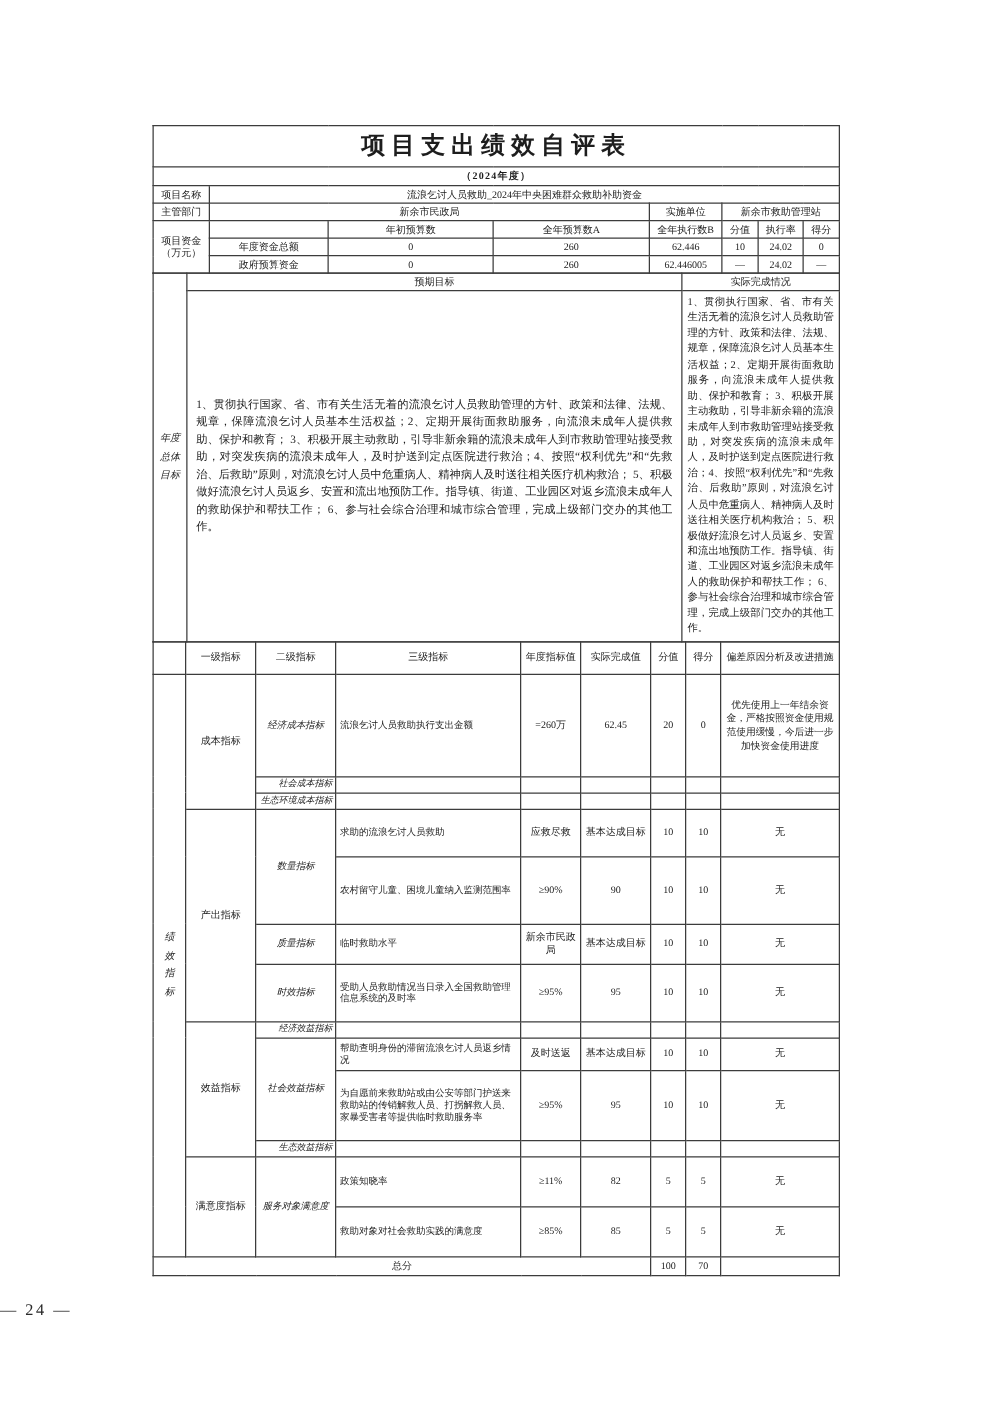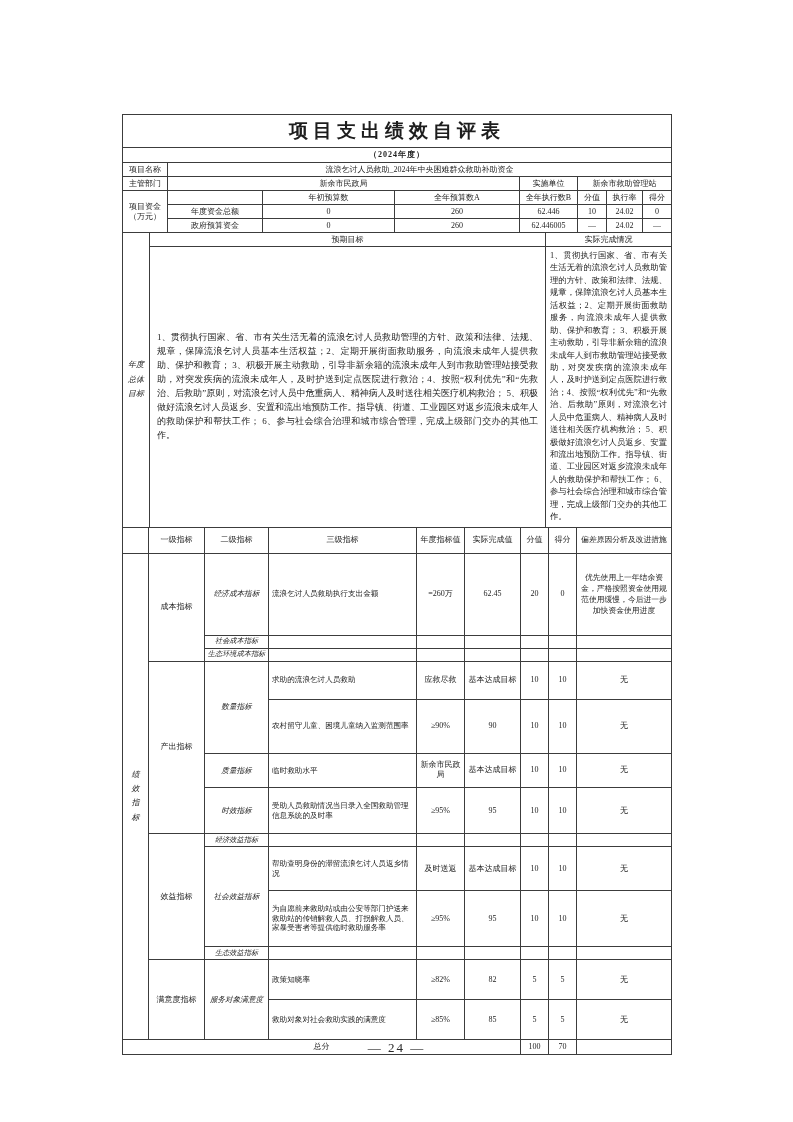--- a/index.html
+++ b/index.html
@@ -1,44 +1,44 @@
 <!DOCTYPE html>
 <html><head>
 <meta charset="utf-8">
 <style>
   html,body{margin:0;padding:0;}
   body{
     width:793px;height:1122px;position:relative;overflow:hidden;
     background:#ffffff;color:#1d1d1d;
     font-family:"Liberation Serif","DejaVu Serif",serif;
   }
-  .doc{position:absolute;left:122px;top:100px;width:484px;margin-top:14px;}
+  .doc{position:absolute;left:122px;top:100px;width:484px;}
   table.t{border-collapse:collapse;width:100%;table-layout:fixed;}
   table.t + table.t{margin-top:-1px;}
   .t td{
     border:1px solid #3c3c3c;font-size:8px;line-height:1.25;
     text-align:center;vertical-align:middle;padding:1px 2px;
     overflow:hidden;word-break:break-all;
   }
   td.title-cell{font-size:19px;font-weight:bold;letter-spacing:5px;height:30px;}
   td.subtitle-cell{font-size:8px;height:12px;letter-spacing:1px;font-weight:bold;}
   tr.r13{height:13px;}
   tr.r14{height:14px;}
   .num{font-size:9px;}
   td.goal-head{height:11px;}
   td.goal-text-l{font-size:9px;line-height:1.55;text-align:justify;vertical-align:middle;padding:4px 7px;}
   td.goal-text-r{font-size:8.3px;line-height:1.5;text-align:justify;vertical-align:top;padding:3px 4px;}
   .vtext{display:inline-block;word-break:break-all;line-height:1.8;font-style:italic;}
   .v1{width:9px;}
   .v2{width:18px;}
-  td.l3{text-align:left;padding:12px 3px;font-size:7.6px;}
+  td.l3{text-align:left;padding:1px 3px;font-size:7.6px;}
   td.lvl2{font-size:7.6px;white-space:nowrap;font-style:italic;}
   td.dev{font-size:7.8px;line-height:1.45;padding:2px 3px;}
-  td.thin{font-size:7.2px;}
-  .footer{position:absolute;left:0;top:1040px;width:793px;text-align:center;
+  td.thin{font-size:7.2px;text-align:right;}
+  .footer{position:absolute;left:0;top:1040px;width:793px;text-align:left;
     font-size:13px;color:#2a2a2a;letter-spacing:2px;}
 </style>
 </head>
 <body>
 
 <div class="doc">
 
   <table class="t">
     <colgroup>
       <col style="width:45px">
@@ -247,21 +247,21 @@
       <td></td>
           <td></td>
       <td></td>
           <td></td>
     </tr>
 
     <tr style="height:40px">
       <td rowspan="2">满意度指标</td>
       <td rowspan="2" class="lvl2">服务对象满意度</td>
       <td class="l3">政策知晓率</td>
-      <td class="num">≥82%</td>
+      <td class="num">≥11%</td>
       <td class="num">82</td>
       <td class="num">5</td>
       <td class="num">5</td>
       <td>无</td>
     </tr>
     <tr style="height:40px">
       <td class="l3">救助对象对社会救助实践的满意度</td>
       <td class="num">≥85%</td>
       <td class="num">85</td>
       <td class="num">5</td>

